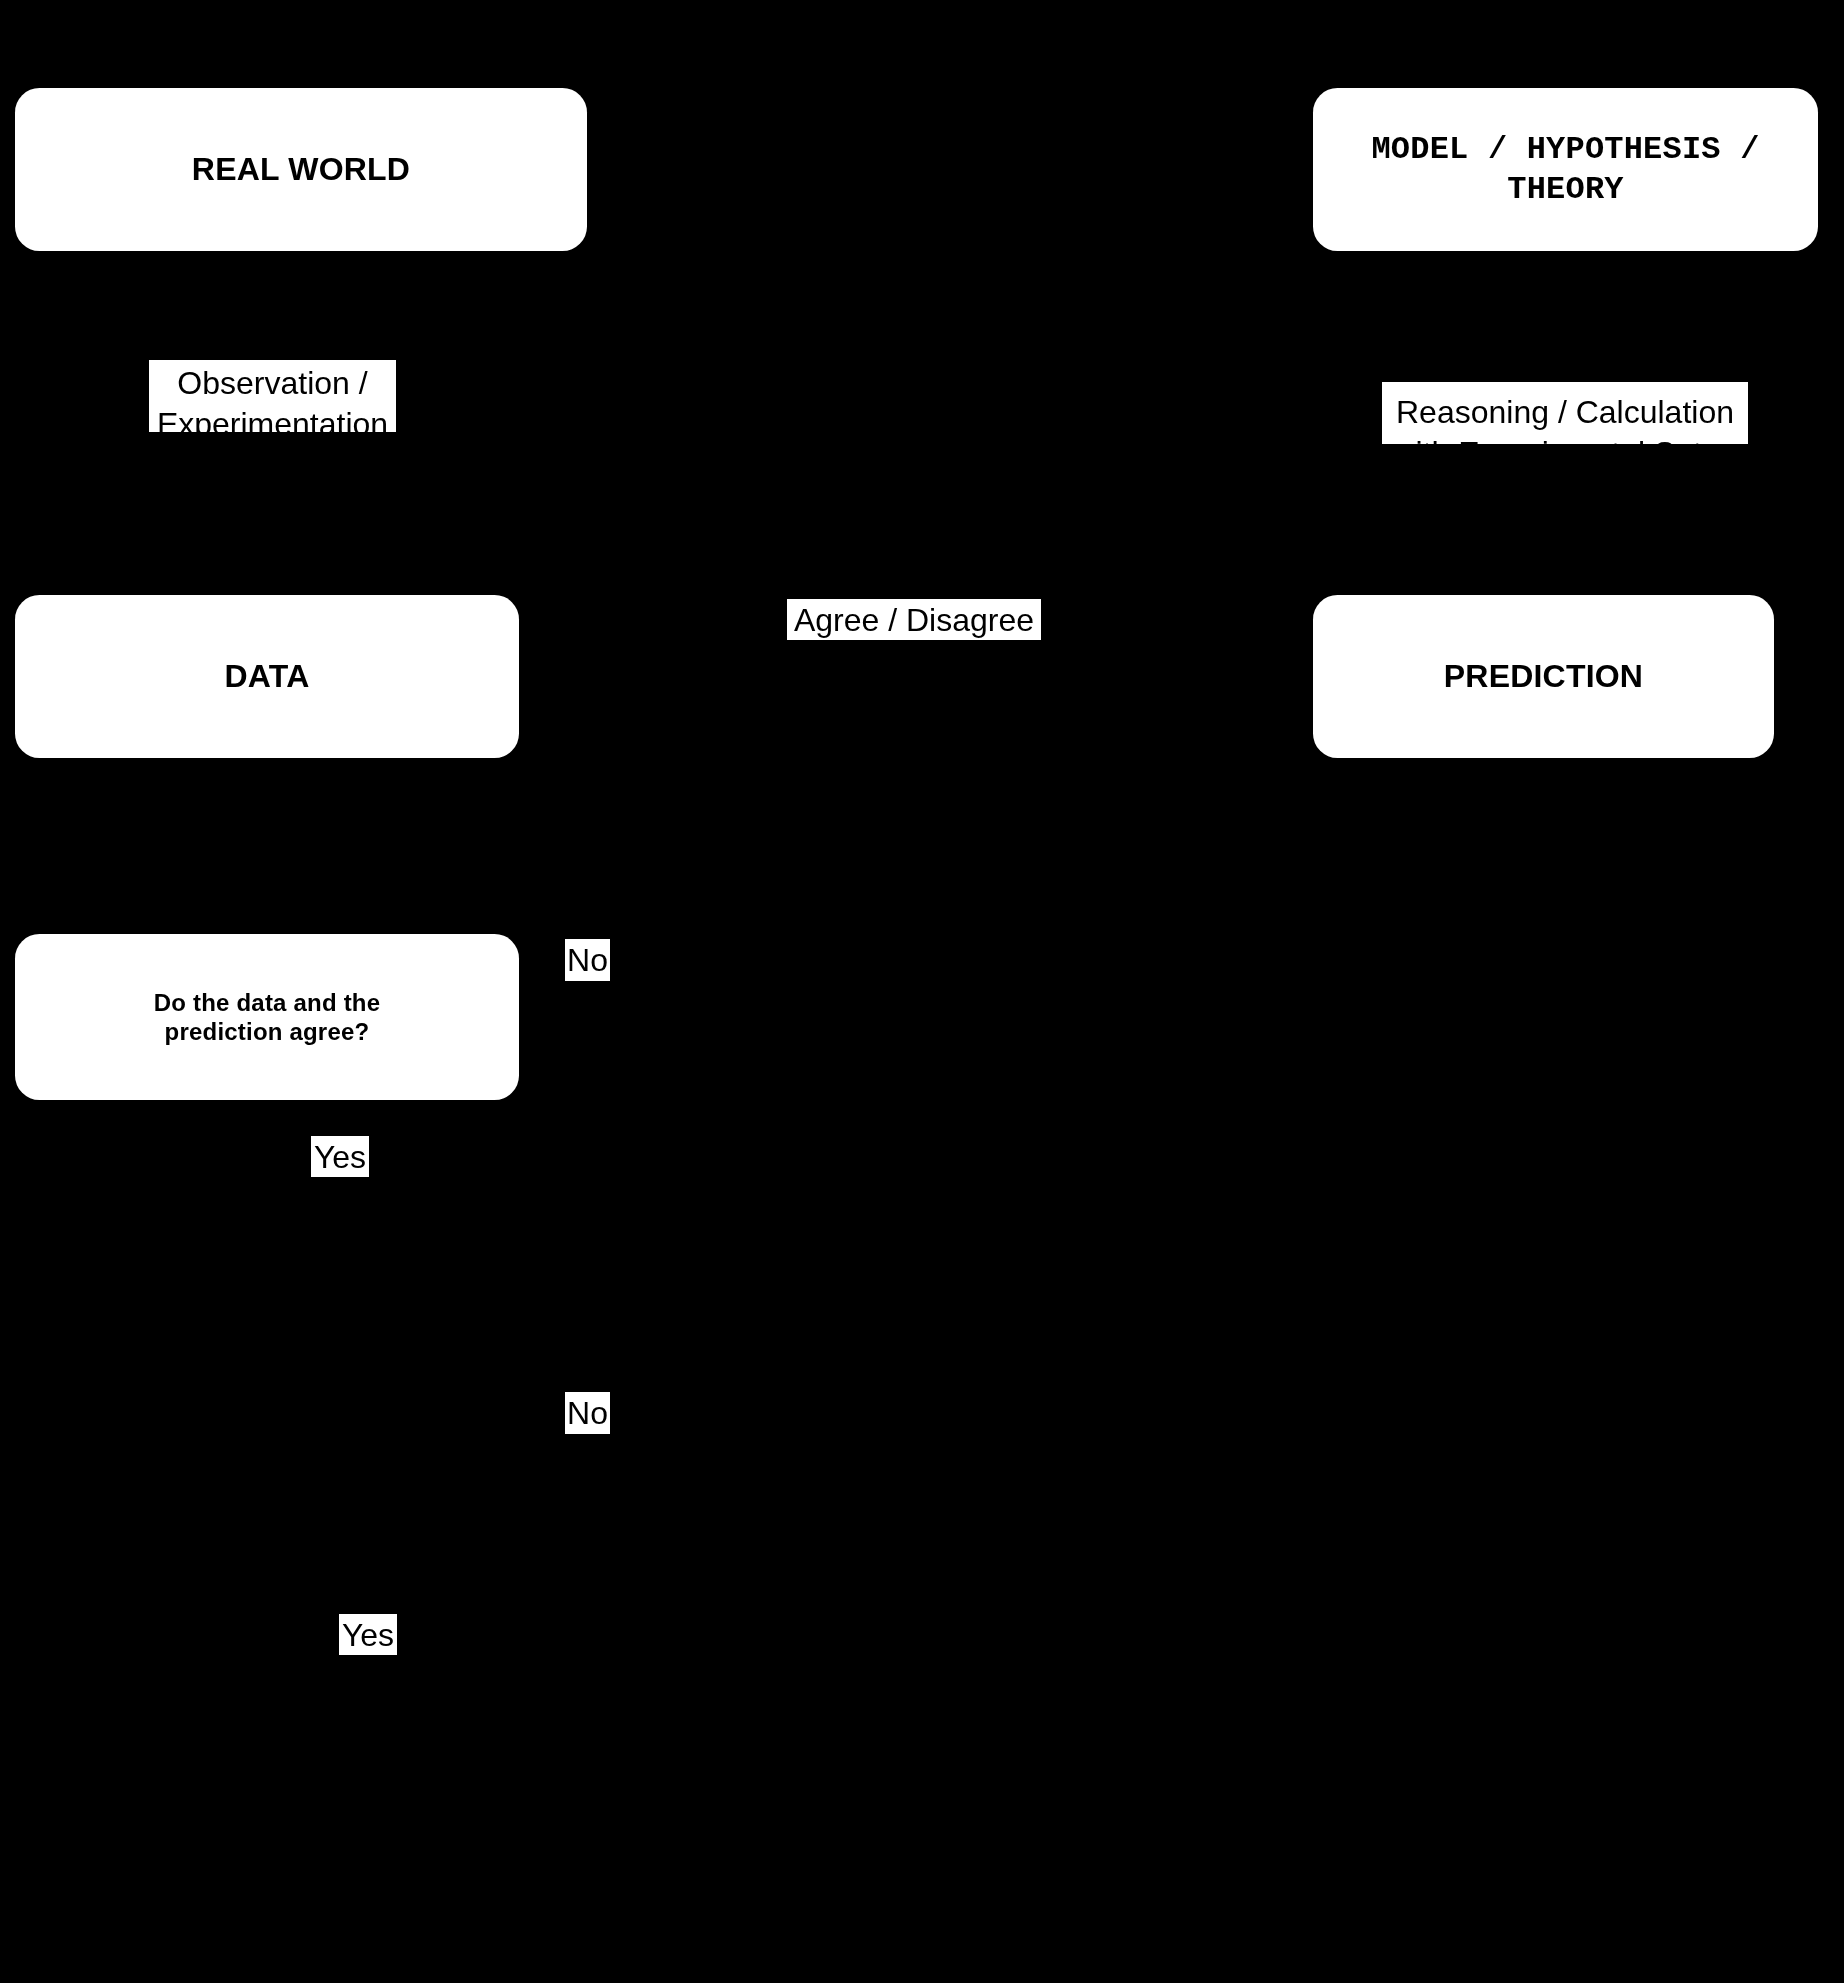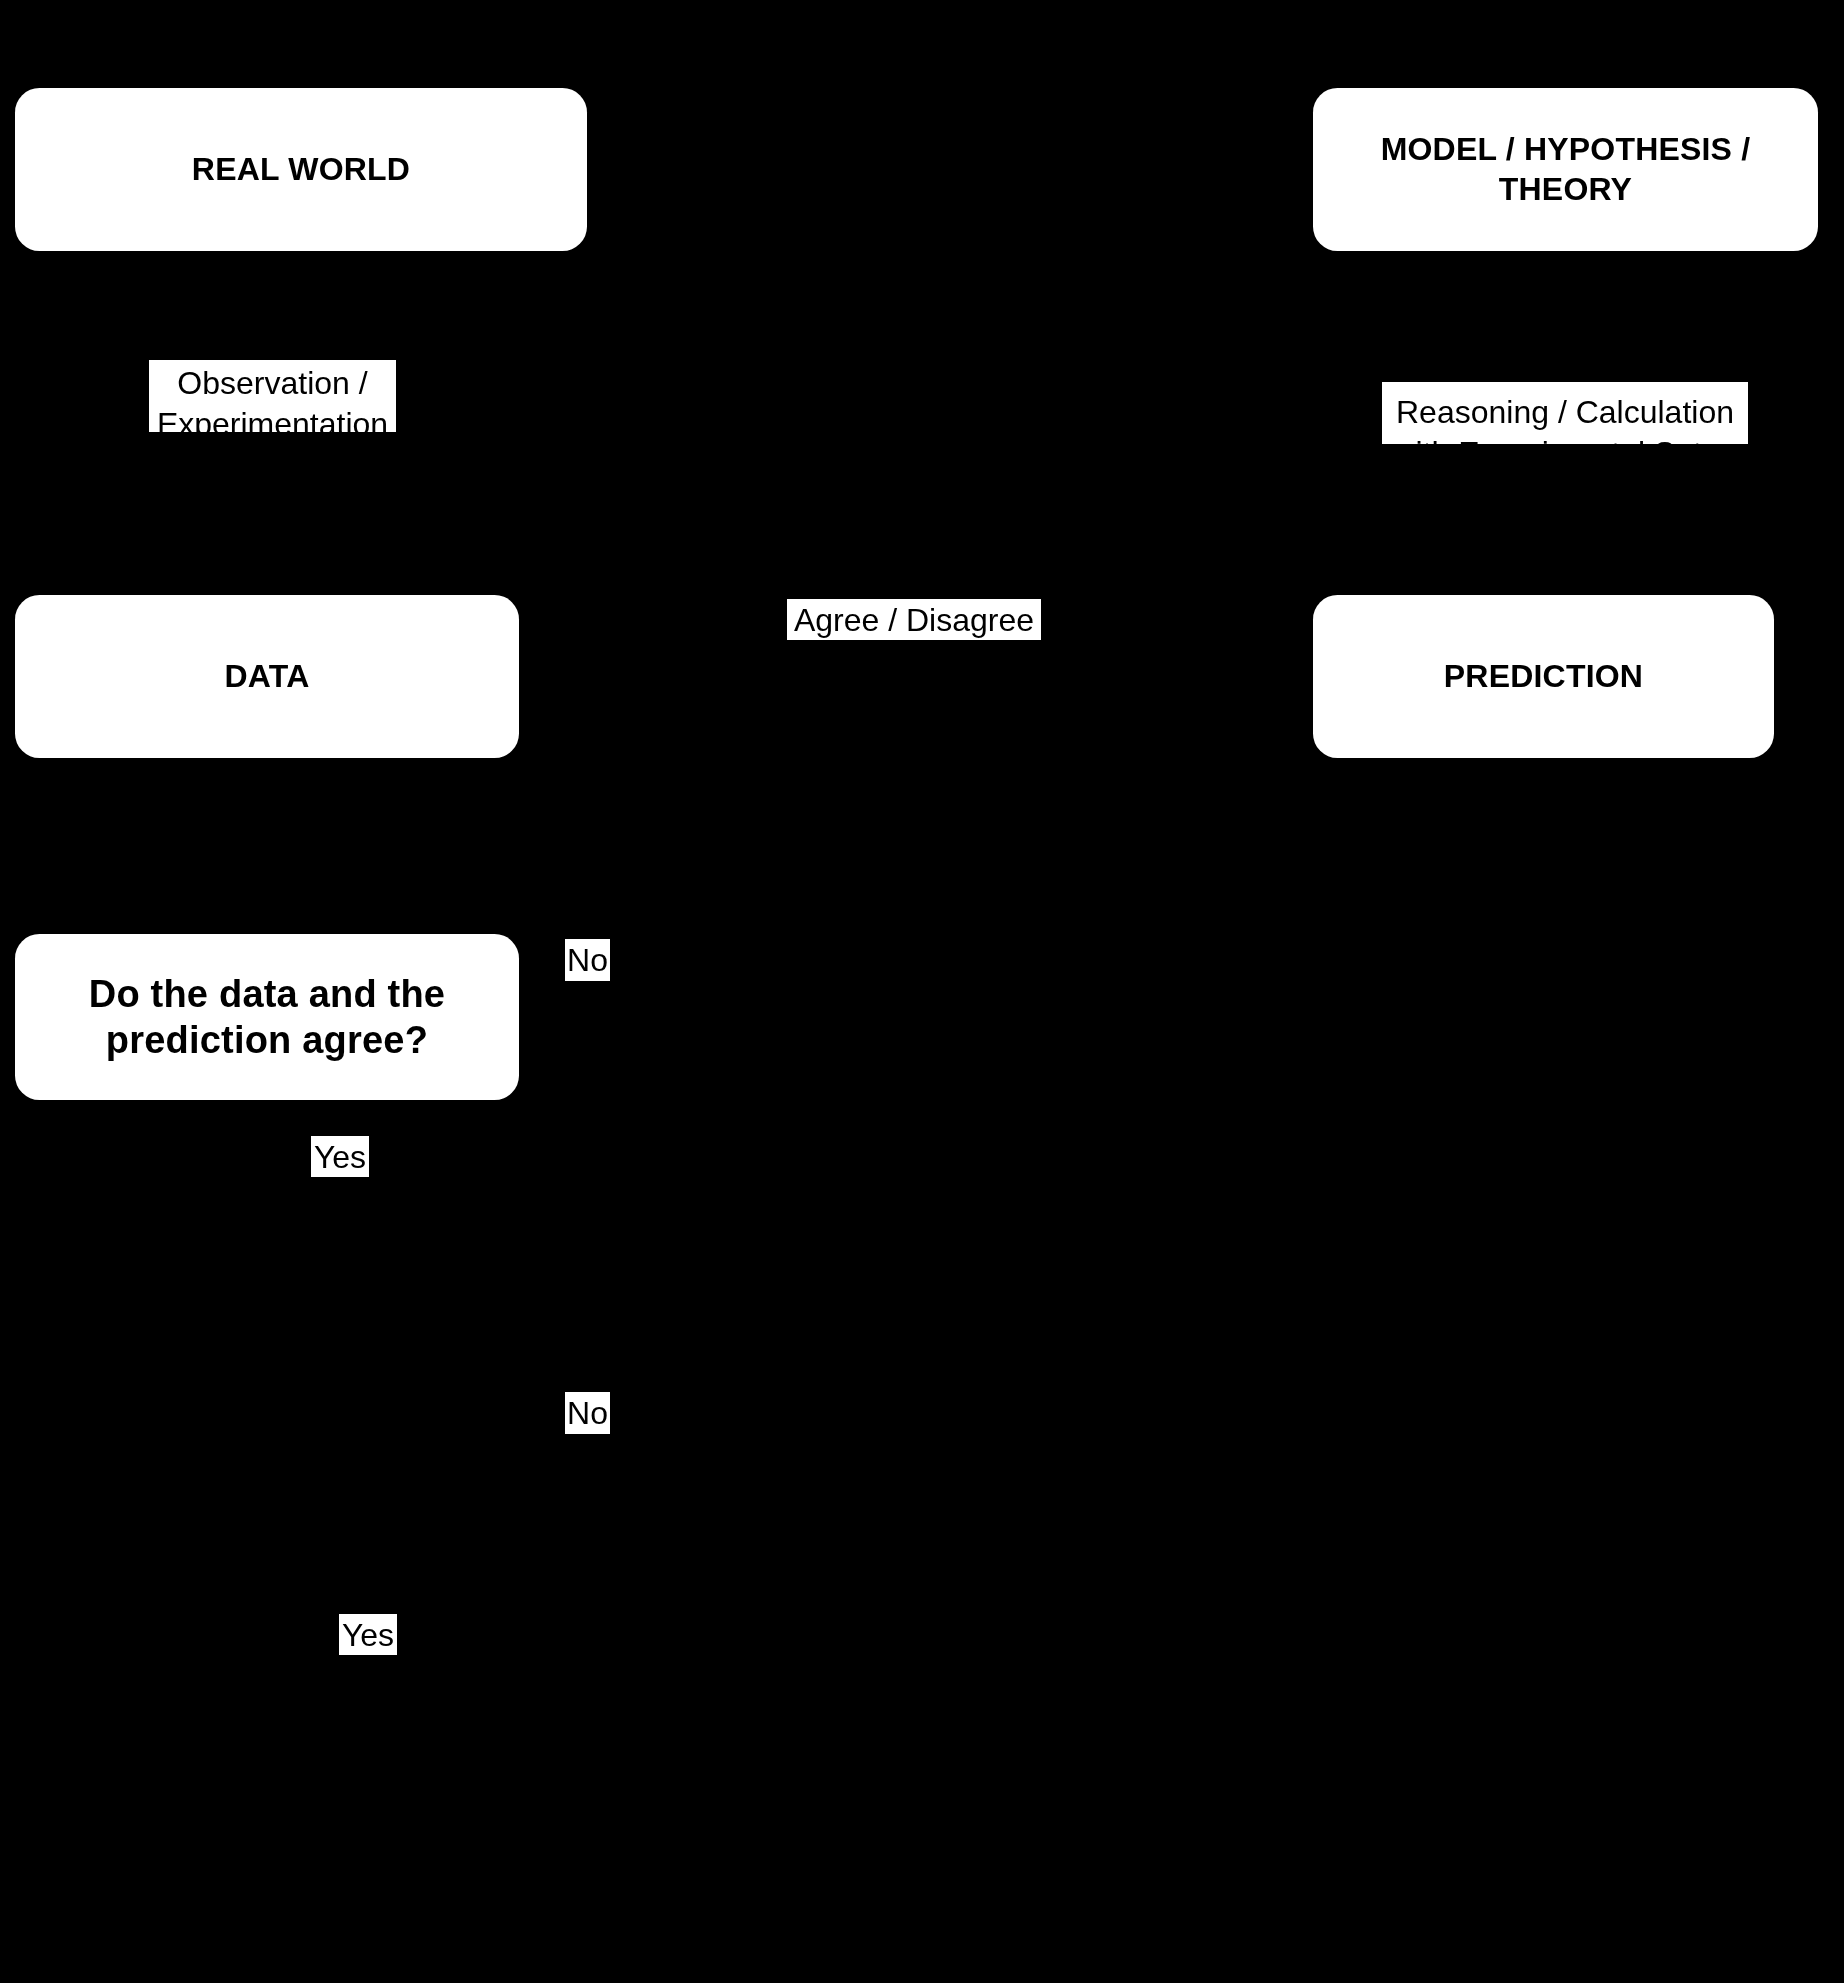--- a/index.html
+++ b/index.html
@@ -29,21 +29,21 @@
     box-sizing: border-box;
   }
   .node .node-label {
     font-weight: bold;
     line-height: 1.22;
     letter-spacing: 0.2px;
     padding: 0 24.5px;
   }
 
   .node-terminal .node-label { font-size: 32px; }
-  .node-decision .node-label { font-size: 38px; }
+  .node-decision .node-label { font-size: 24px; }
 
   
   .edge-label {
     position: absolute;
     background: #ffffff;
     color: #000000;
     font-size: 32px;
     line-height: 1.28;
     white-space: pre;
     box-sizing: border-box;
@@ -67,21 +67,21 @@
   <div class="connector" style="left:519px; top:673px; width:794px; height:6.6px;"></div>
   <div class="connector" style="left:264px; top:1100px; width:6.6px; height:259px;"></div>
   <div class="connector" style="left:519px; top:1014px; width:73px; height:6.6px;"></div>
   <div class="connector" style="left:519px; top:1469px; width:73px; height:6.6px;"></div>
   <div class="connector" style="left:264px; top:1578px; width:6.6px; height:217px;"></div>
 
   <div class="node node-terminal" style="left:15px; top:88px; width:572px; height:163px;">
     <div class="node-label" style="white-space:pre-line;">REAL WORLD</div>
   </div>
 
-  <div class="node node-terminal" style="left:1313px; top:88px; width:505px; height:163px;">
+  <div class="node node-terminal" style="left:1313px; top:88px; width:505px; height:163px;font-family:Liberation Mono, monospace;">
     <div class="node-label" style="white-space:pre-line;">MODEL / HYPOTHESIS /
 THEORY</div>
   </div>
 
   <div class="node node-terminal" style="left:15px; top:595px; width:504px; height:163px;">
     <div class="node-label" style="white-space:pre-line;">DATA</div>
   </div>
 
   <div class="node node-terminal" style="left:1313px; top:595px; width:461px; height:163px;">
     <div class="node-label" style="white-space:pre-line;">PREDICTION</div>

